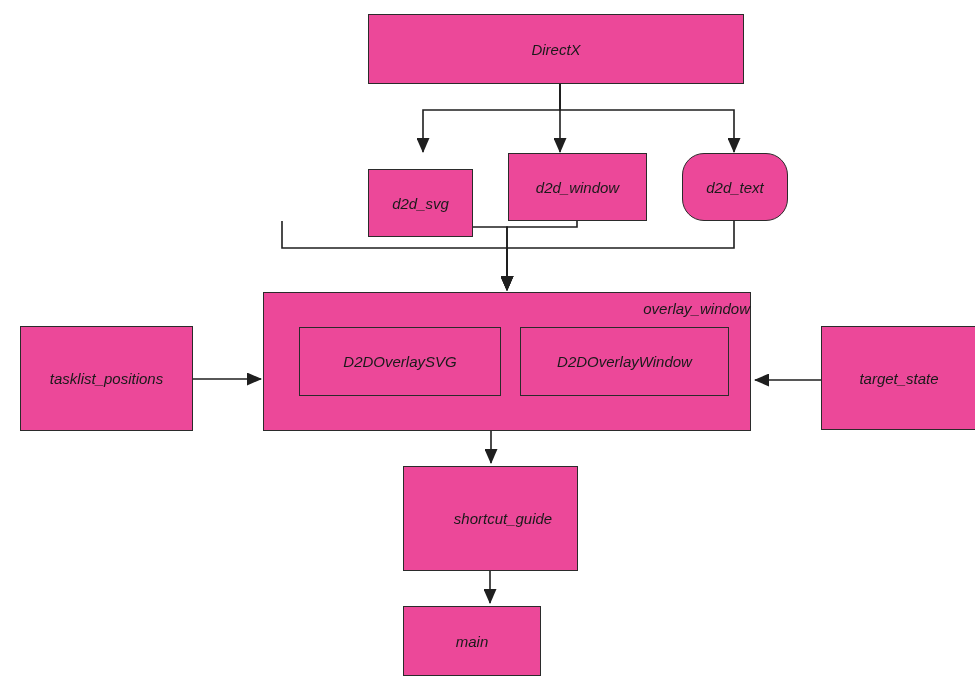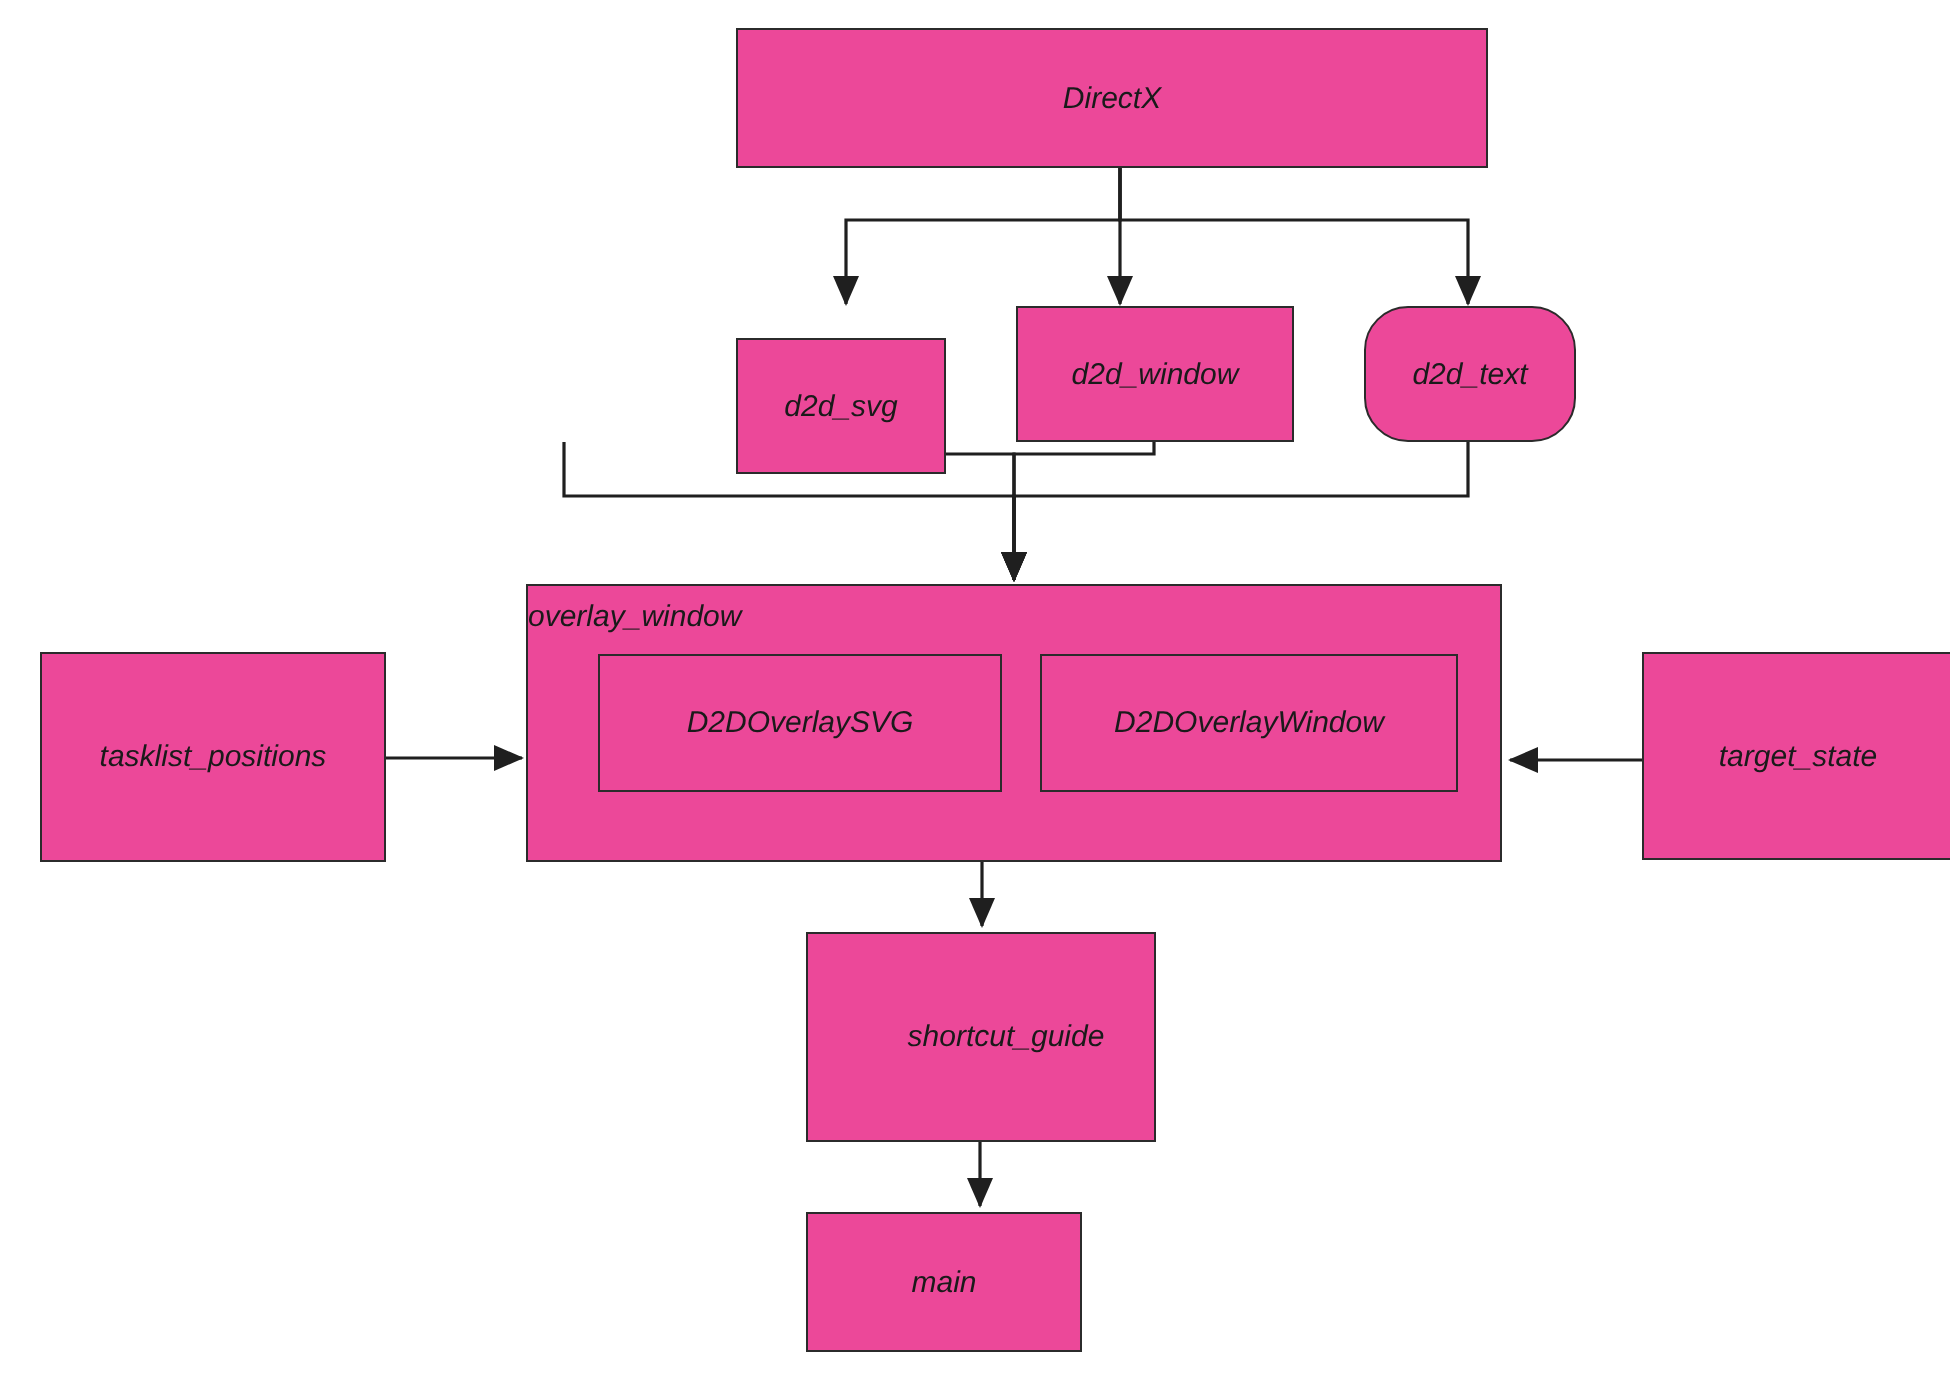--- a/index.html
+++ b/index.html
@@ -44,21 +44,21 @@
   }
   .group {
     justify-content: flex-start;
     align-items: flex-start;
   }
   .group-label {
     position: absolute;
     left: 0;
     top: 7px;
     width: 100%;
-    text-align: left;
+    text-align: right;
     font-size: 15px;
     color: #1a1a1a;
   }
   .inner {
     z-index: 3;
   }
   
   .n-directx          { left: 368px; top: 14px;  width: 376px; height: 70px; }
   .n-animation        { left: 229px; top: 153px; width: 106px; height: 68px; }
   .n-d2d-svg          { left: 368px; top: 153px; width: 105px; height: 68px; margin-top: 16px; }

